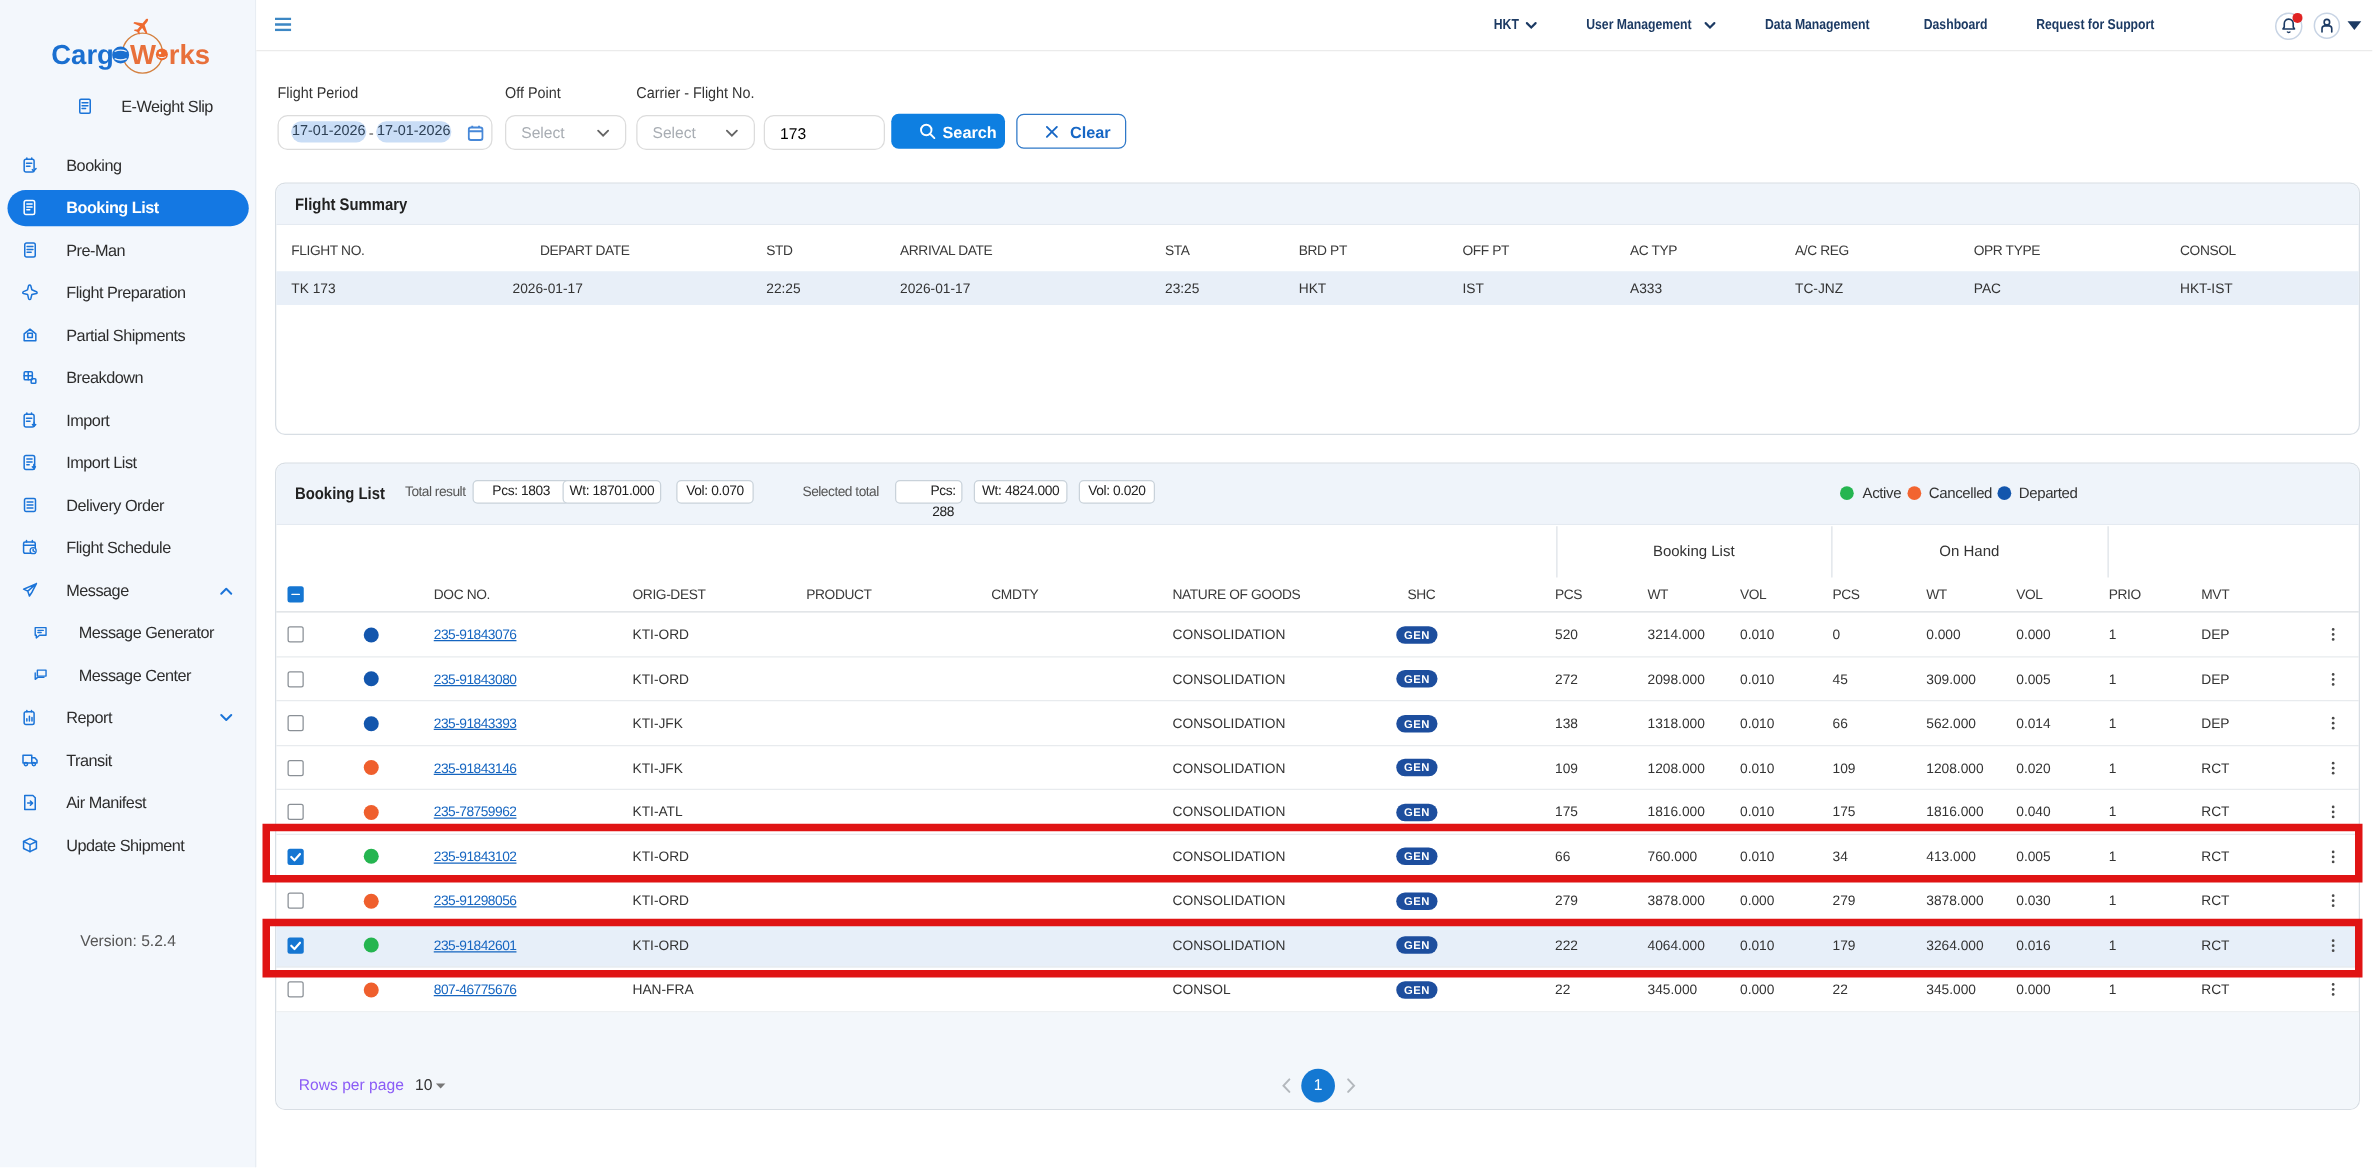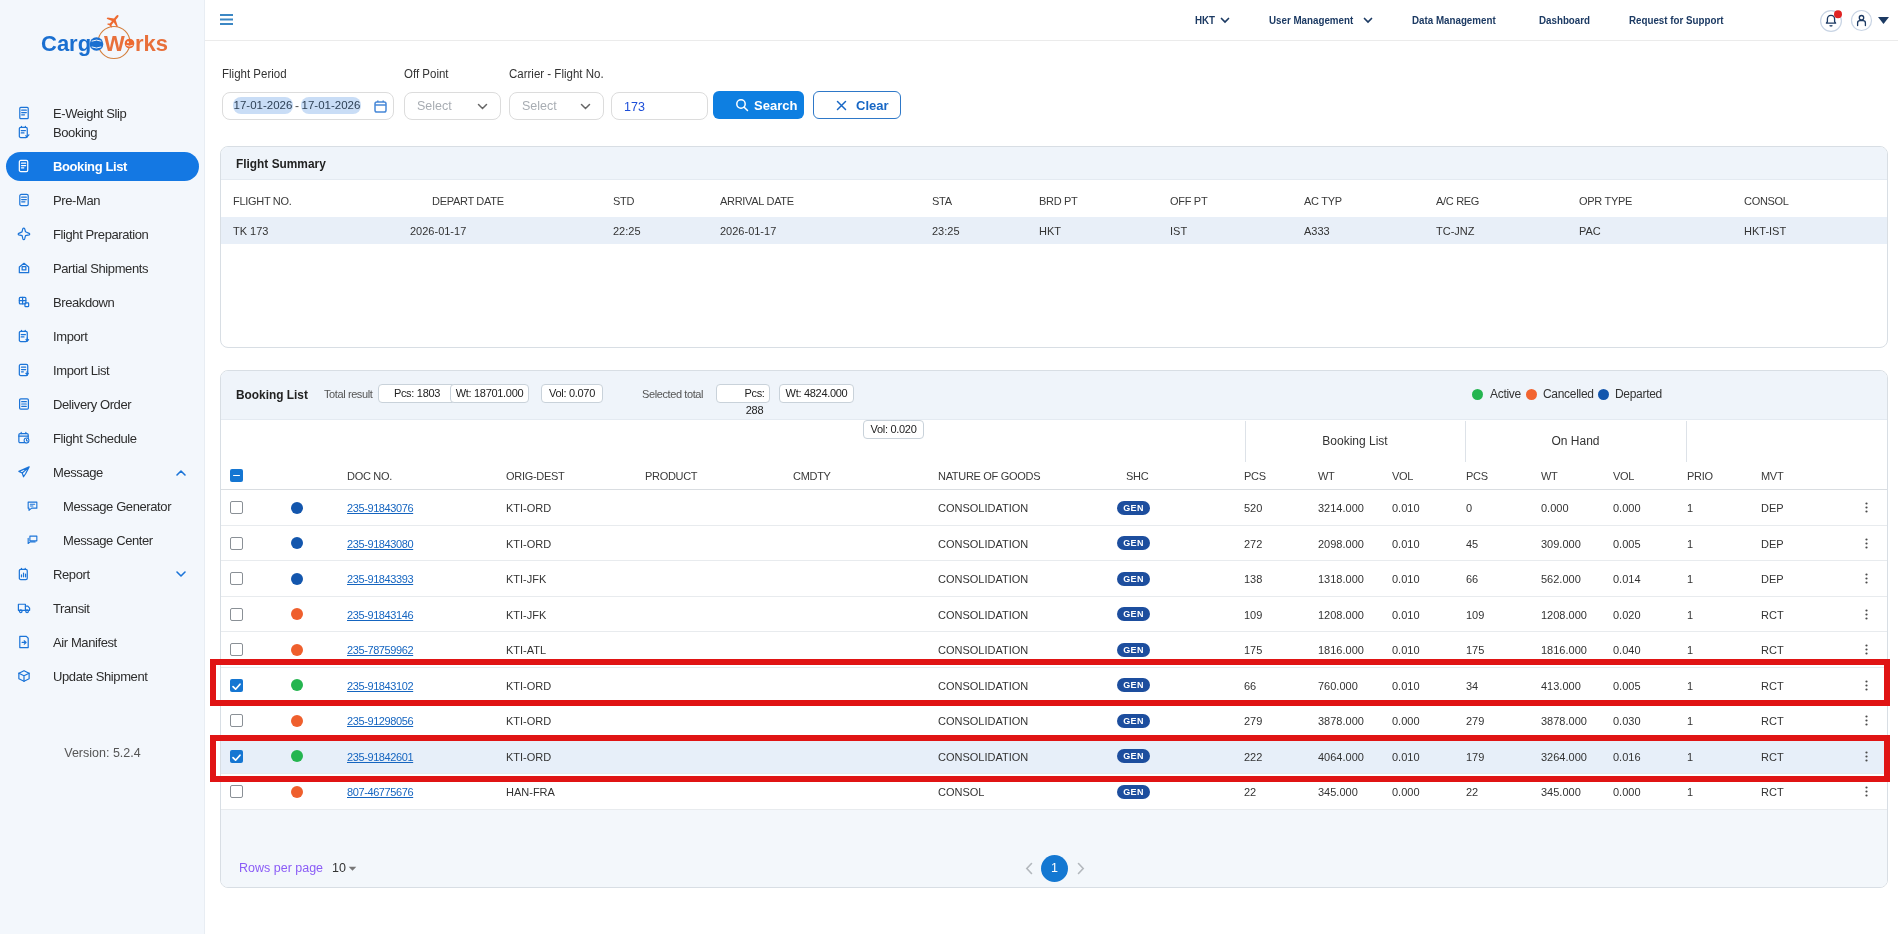--- a/index.html
+++ b/index.html
@@ -31,21 +31,21 @@
 <text x="21" y="41" font-family="Liberation Sans,sans-serif" font-weight="bold" font-size="22" fill="#1a6fd0">Carg</text>
 <circle cx="76.5" cy="34" r="6.8" fill="#1a6fd0"></circle>
 <path d="M 71.7 31.2 Q 76.5 29 81.3 31.2" fill="none" stroke="#f3f7fc" stroke-width="1"></path>
 <path d="M 71.7 36.9 Q 76.5 39.1 81.3 36.9" fill="none" stroke="#f3f7fc" stroke-width="1"></path>
 <text x="84" y="41" font-family="Liberation Sans,sans-serif" font-weight="bold" font-size="22" fill="#e8703b">W</text>
 <circle cx="109.5" cy="33.5" r="4.8" fill="#ee6a30"></circle>
 <circle cx="108" cy="32.3" r="1" fill="#f3f7fc"></circle>
 <path d="M 106.3 35.3 Q 109.5 37 112.7 35.3" fill="none" stroke="#f3f7fc" stroke-width="0.9"></path>
 <text x="115" y="41" font-family="Liberation Sans,sans-serif" font-weight="bold" font-size="22" fill="#e8703b">rks</text>
 </svg>
-<div class="menu-item" style="top:96px;">
+<div class="menu-item" style="top:68px;margin-left:44px;">
     <svg class="mi-icon" viewBox="0 0 15 15">
       <rect x="3" y="1.5" width="9" height="12" rx="1" fill="none" stroke="#1b74d8" stroke-width="1.3" stroke-linecap="round" stroke-linejoin="round"></rect>
       <path d="M5 4.5h5M5 7h5M5 9.5h3" fill="none" stroke="#1b74d8" stroke-width="1.3" stroke-linecap="round" stroke-linejoin="round"></path>
     </svg>
     <span class="mi-label" style="">E-Weight Slip</span>
   </div>
 <div class="menu-item" style="top:115px;">
     <svg class="mi-icon" viewBox="0 0 15 15">
       <rect x="2.5" y="2.5" width="8.5" height="11" rx="1.5" fill="none" stroke="#1b74d8" stroke-width="1.3" stroke-linecap="round" stroke-linejoin="round"></rect>
       <path d="M4.8 2.5v-1M9 2.5v-1M4.5 6h4.5M4.5 8.5h3" fill="none" stroke="#1b74d8" stroke-width="1.3" stroke-linecap="round" stroke-linejoin="round"></path>
@@ -225,21 +225,21 @@
       <path d="M1.5 1.5 5.5 5.5 9.5 1.5" fill="none" stroke="#666" stroke-width="1.5" stroke-linecap="round"></path>
     </svg>
   </div>
 <div class="abs" style="left:509px;top:92px;width:95px;height:28px;border:1px solid #dcdcdc;border-radius:8px;background:#fff;">
     <span style="position:absolute;left:12px;top:6px;font-size:12.5px;color:#a8adb3;">Select</span>
     <svg style="position:absolute;right:12px;top:10px;" width="11" height="8" viewBox="0 0 11 8">
       <path d="M1.5 1.5 5.5 5.5 9.5 1.5" fill="none" stroke="#666" stroke-width="1.5" stroke-linecap="round"></path>
     </svg>
   </div>
 <div class="abs" style="left:611px;top:92px;width:97px;height:28px;border:1px solid #dcdcdc;border-radius:8px;background:#fff;">
-    <span style="position:absolute;left:12px;top:7px;font-size:12.5px;color:#1d4ed8;">173</span>
+    <span style="position:absolute;left:12px;top:7px;font-size:12.5px;color:#000000;">173</span>
   </div>
 <div class="abs" style="left:713px;top:91px;width:91px;height:28px;background:#0e7fe1;border-radius:6px;">
 <svg style="position:absolute;left:22px;top:7px;" width="14" height="14" viewBox="0 0 14 14">
       <circle cx="6" cy="6" r="4.2" fill="none" stroke="#fff" stroke-width="1.5"></circle>
       <path d="M9.2 9.2 12.5 12.5" stroke="#fff" stroke-width="1.5" stroke-linecap="round"></path>
     </svg>
 <span style="position:absolute;left:41px;top:7px;font-size:13px;font-weight:bold;color:#fff;">Search</span>
   </div>
 <div class="abs" style="left:813px;top:91px;width:88px;height:28px;background:#fff;border:1px solid #2e78c8;border-radius:6px;">
 <svg style="position:absolute;left:22px;top:8px;" width="11" height="11" viewBox="0 0 11 11">
@@ -275,21 +275,21 @@
 <span class="cell" style="left:1744px;top:225px;">HKT-IST</span>
 <div class="abs" style="left:220px;top:370px;width:1668px;height:518px;border:1px solid #d8dee4;border-radius:8px;background:#fff;"></div>
 <div class="abs" style="left:221px;top:371px;width:1666px;height:49px;background:#eff4fa;border-radius:7px 7px 0 0;border-bottom:1px solid #e4eaf1;"></div>
 <span class="abs" style="left:236px;top:387px;font-size:13.5px;font-weight:bold;color:#222;transform:scaleX(.88);transform-origin:left center;white-space:nowrap;">Booking List</span>
 <span class="abs" style="left:324px;top:388px;font-size:11px;letter-spacing:-.4px;color:#555;">Total result</span>
 <div class="chip" style="left:378px;top:384px;width:78px;">Pcs: 1803</div>
 <div class="chip" style="left:450px;top:384px;width:79px;">Wt: 18701.000</div>
 <div class="chip" style="left:541px;top:384px;width:62px;">Vol: 0.070</div>
 <div class="chip" style="left:716px;top:384px;width:54px;padding-left:23px;">Pcs: 288</div>
 <div class="chip" style="left:779px;top:384px;width:75px;">Wt: 4824.000</div>
-<div class="chip" style="left:863px;top:384px;width:61px;margin-top:36px;">Vol: 0.020</div>
+<div class="chip" style="left:863px;top:384px;width:61px;">Vol: 0.020</div>
 <span class="abs" style="left:642px;top:388px;font-size:11px;letter-spacing:-.4px;color:#555;">Selected total</span>
 <div class="dot" style="left:1472px;top:389px;width:11px;height:11px;background:#25b550;"></div>
 <span class="abs" style="left:1490px;top:387px;font-size:12px;letter-spacing:-.3px;color:#333;">Active</span>
 <div class="dot" style="left:1526px;top:389px;width:11px;height:11px;background:#f26430;"></div>
 <span class="abs" style="left:1543px;top:387px;font-size:12px;letter-spacing:-.3px;color:#333;">Cancelled</span>
 <div class="dot" style="left:1598px;top:389px;width:11px;height:11px;background:#1356ad;"></div>
 <span class="abs" style="left:1615px;top:387px;font-size:12px;letter-spacing:-.3px;color:#333;">Departed</span>
 <div class="vline" style="left:1245px;top:421px;height:41px;"></div>
 <div class="vline" style="left:1465px;top:421px;height:41px;"></div>
 <div class="vline" style="left:1686px;top:421px;height:41px;"></div>

